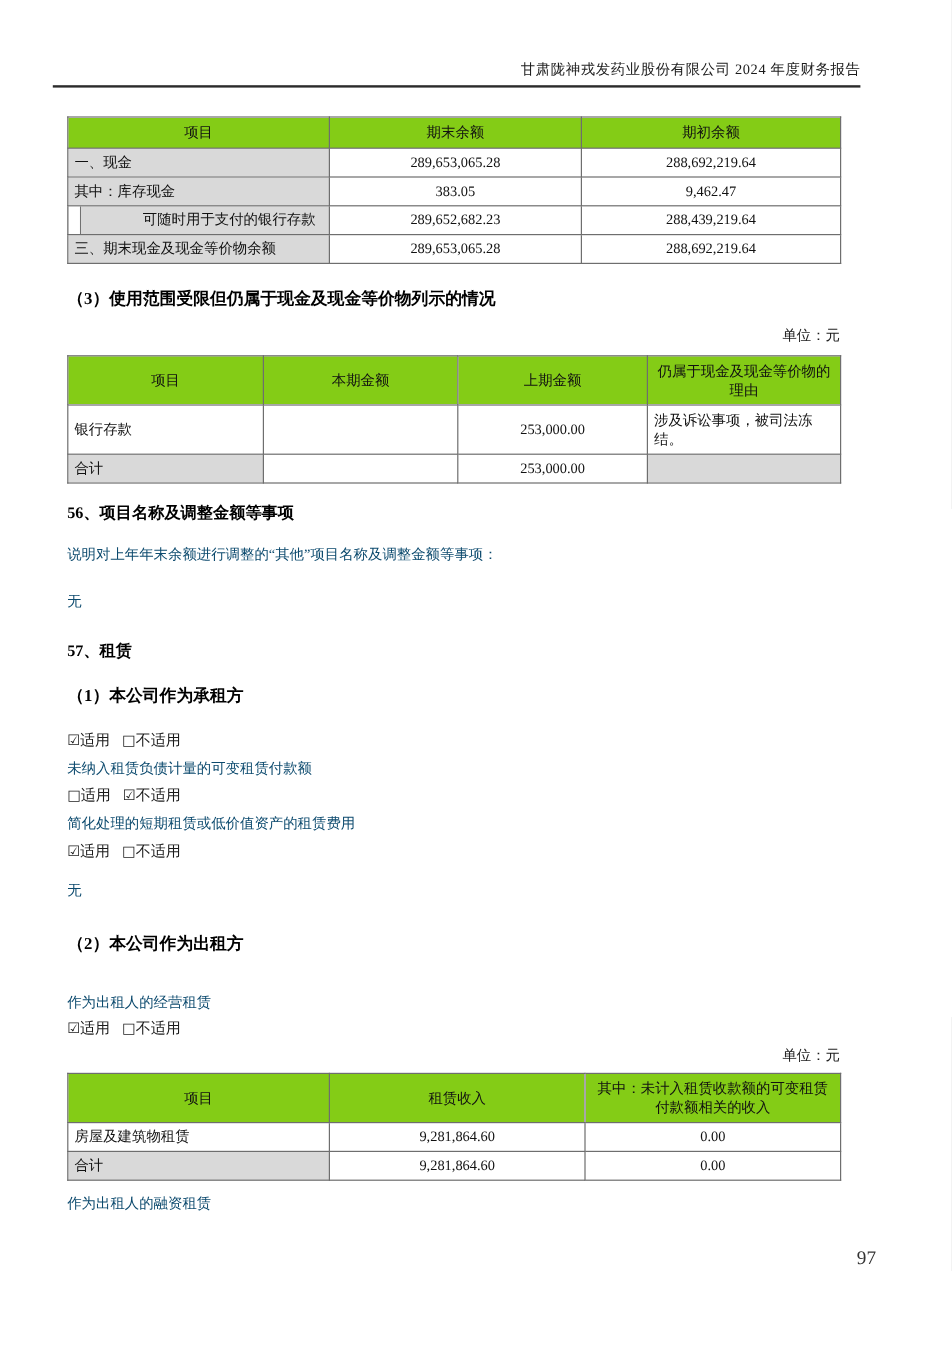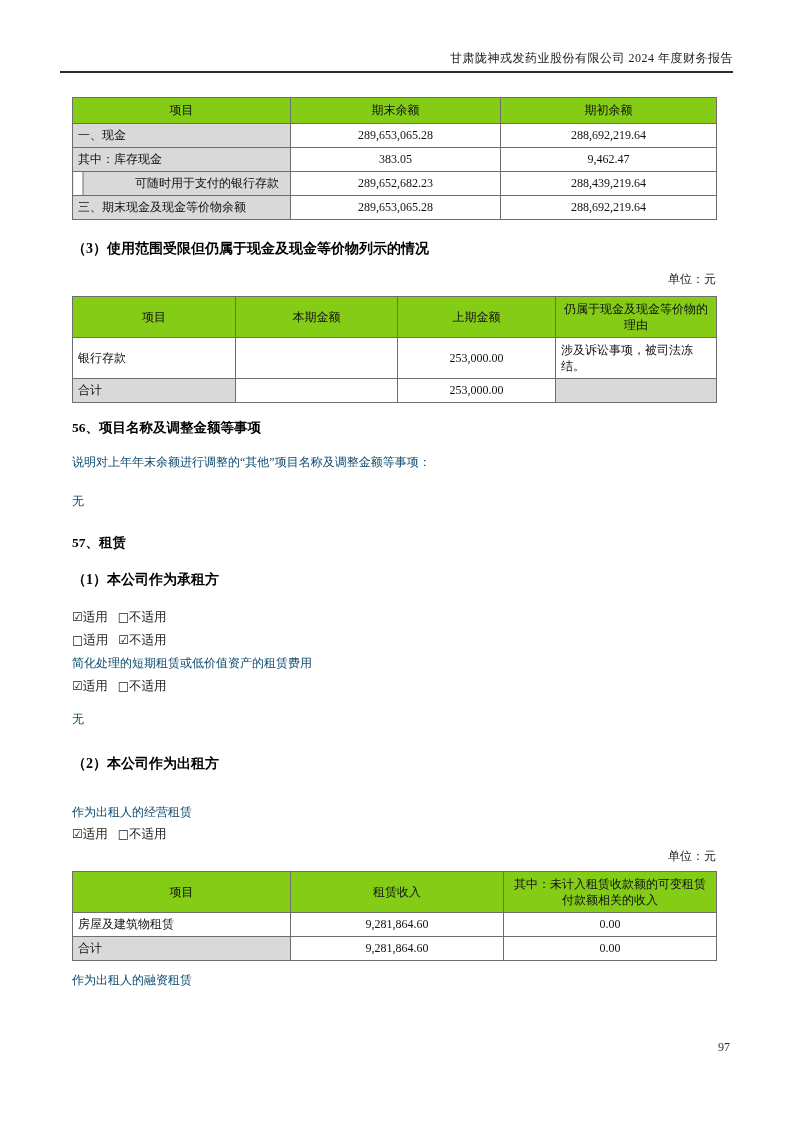--- a/index.html
+++ b/index.html
@@ -6,21 +6,21 @@
   .page{
     position:relative;
     width:793px;height:1122px;
     background:#ffffff;
     margin:0 auto;
     font-family:"Liberation Serif","DejaVu Serif",serif;
     color:#111;
     font-size:12px;
     overflow:hidden;
   }
-  .content{position:absolute;left:60px;top:0;width:673px;}
+  .content{position:absolute;left:44px;top:0;width:673px;}
   .doc-header{padding-top:50px;text-align:right;font-size:12px;color:#1a1a1a;letter-spacing:.5px;}
   .header-rule{border:none;border-top:2px solid #2b2b2b;margin:4px 0 0 0;}
   .inner{margin-left:12px;width:644px;}
 
   table{border-collapse:collapse;table-layout:fixed;width:644px;font-size:12px;}
   th,td{border:1px solid #6e6e6e;padding:1px 5px;overflow:hidden;}
   th{background:#84cc16;font-weight:normal;text-align:center;height:23px;}
   td{height:21px;}
   .cell-item{background:#d9d9d9;text-align:left;}
   .cell-num{text-align:center;background:#fff;}
@@ -37,21 +37,21 @@
 
   .h-num{font-weight:bold;font-size:13.5px;color:#000;}
   .h-paren{font-weight:bold;font-size:14px;color:#000;}
   .h-paren .h-title{margin-left:0;}
   .bodyline{font-size:12px;color:#0c4a6e;line-height:14px;}
   .checkline{font-size:12.5px;color:#1a1a1a;line-height:14px;}
   .checkline .box{font-family:"DejaVu Sans",sans-serif;font-size:12px;}
   .checkline .opt2{margin-left:10px;}
   .unit-line{text-align:right;font-size:12px;color:#1a1a1a;}
   .statement{font-size:14px;padding-left:28px;color:#000;}
-  .page-number{position:absolute;top:1040px;right:63px;font-size:12px;color:#333;}
+  .page-number{position:absolute;top:1040px;right:63px;font-size:16px;color:#333;}
 
   
   .mt-table1{margin-top:24px;}
   .mt-heading3{margin-top:20px;}
   .mt-unit1{margin-top:13px;}
   .mt-table2{margin-top:8px;}
   .mt-h56{margin-top:16px;}
   .mt-note{margin-top:18px;}
   .mt-empty1{margin-top:25px;}
   .mt-h57{margin-top:26px;}
@@ -164,20 +164,21 @@
         <span>57、</span><span>租赁</span>
       </div>
 
       <div class="h-paren mt-hl1">
         <span>（1）</span><span class="h-title">本公司作为承租方</span>
       </div>
 
       <div class="checkline mt-check1">
         <span class="box">☑</span><span>适用</span><span class="box opt2">□</span><span>不适用</span>
       </div>
+      <div class="bodyline mt-9">未纳入租赁负债计量的可变租赁付款额</div>
       <div class="checkline mt-9">
         <span class="box">□</span><span>适用</span><span class="box opt2">☑</span><span>不适用</span>
       </div>
       <div class="bodyline mt-9">简化处理的短期租赁或低价值资产的租赁费用</div>
       <div class="checkline mt-9">
         <span class="box">☑</span><span>适用</span><span class="box opt2">□</span><span>不适用</span>
       </div>
       <div class="bodyline mt-empty2">无</div>
 
       <div class="h-paren mt-hl2">

